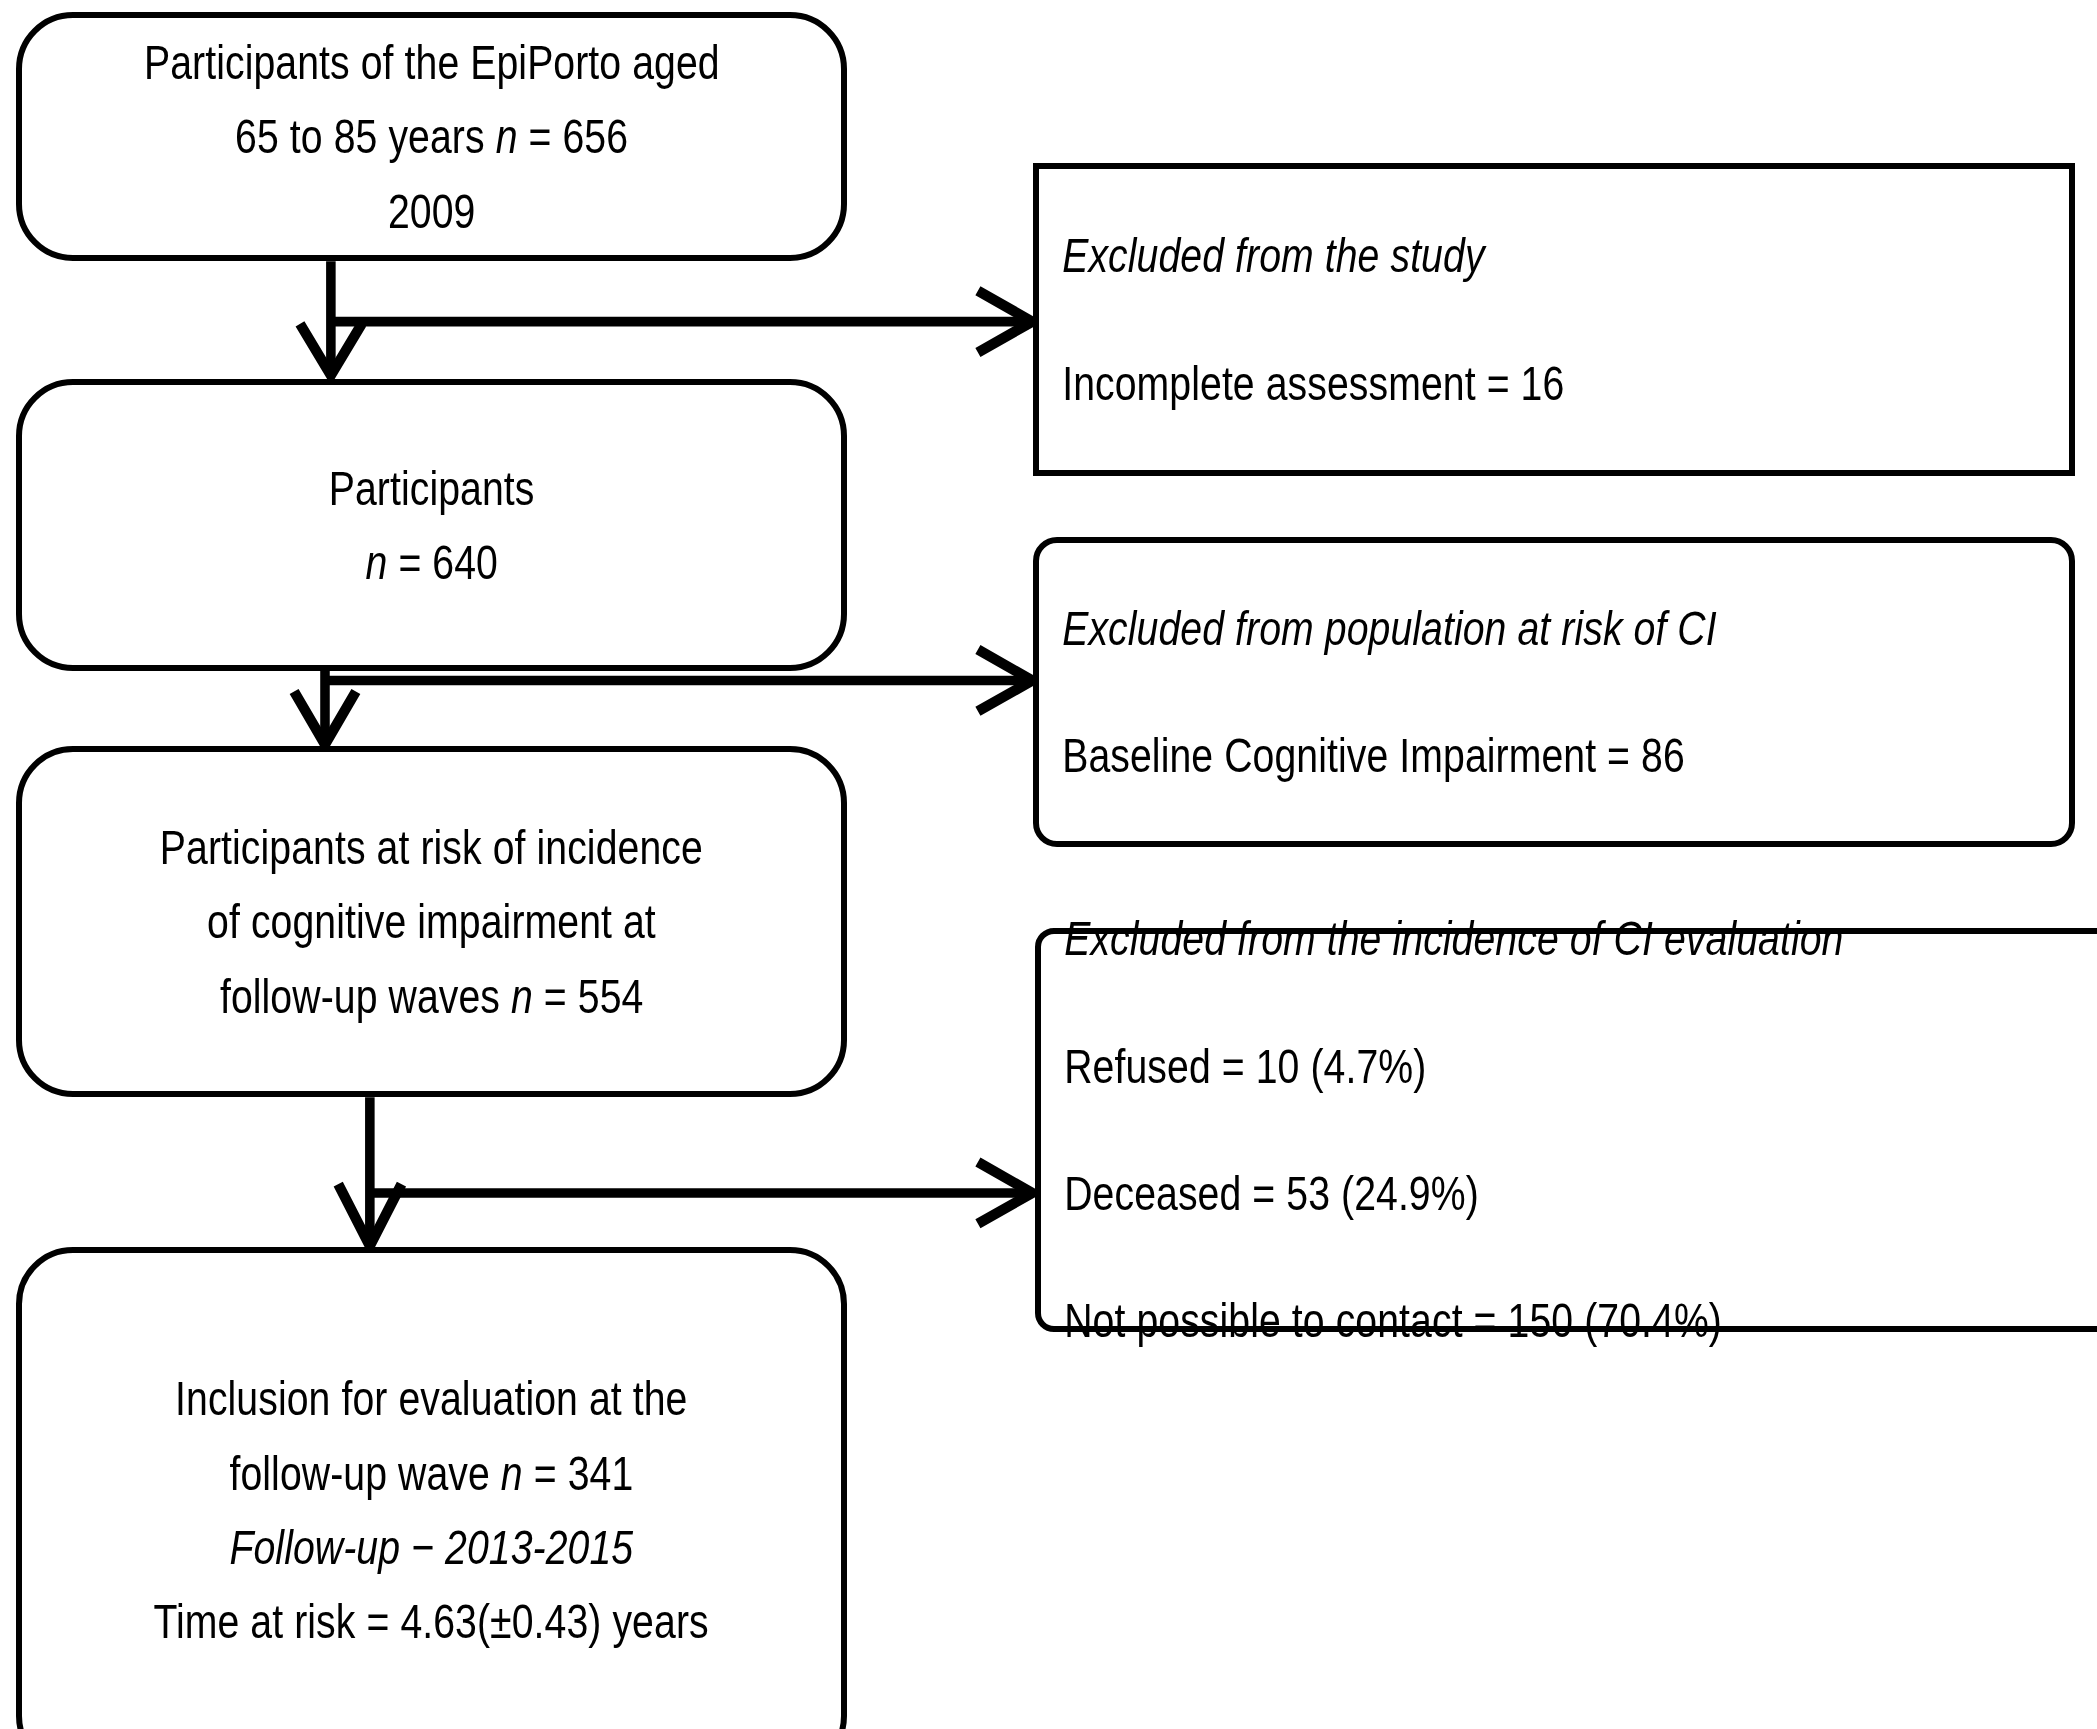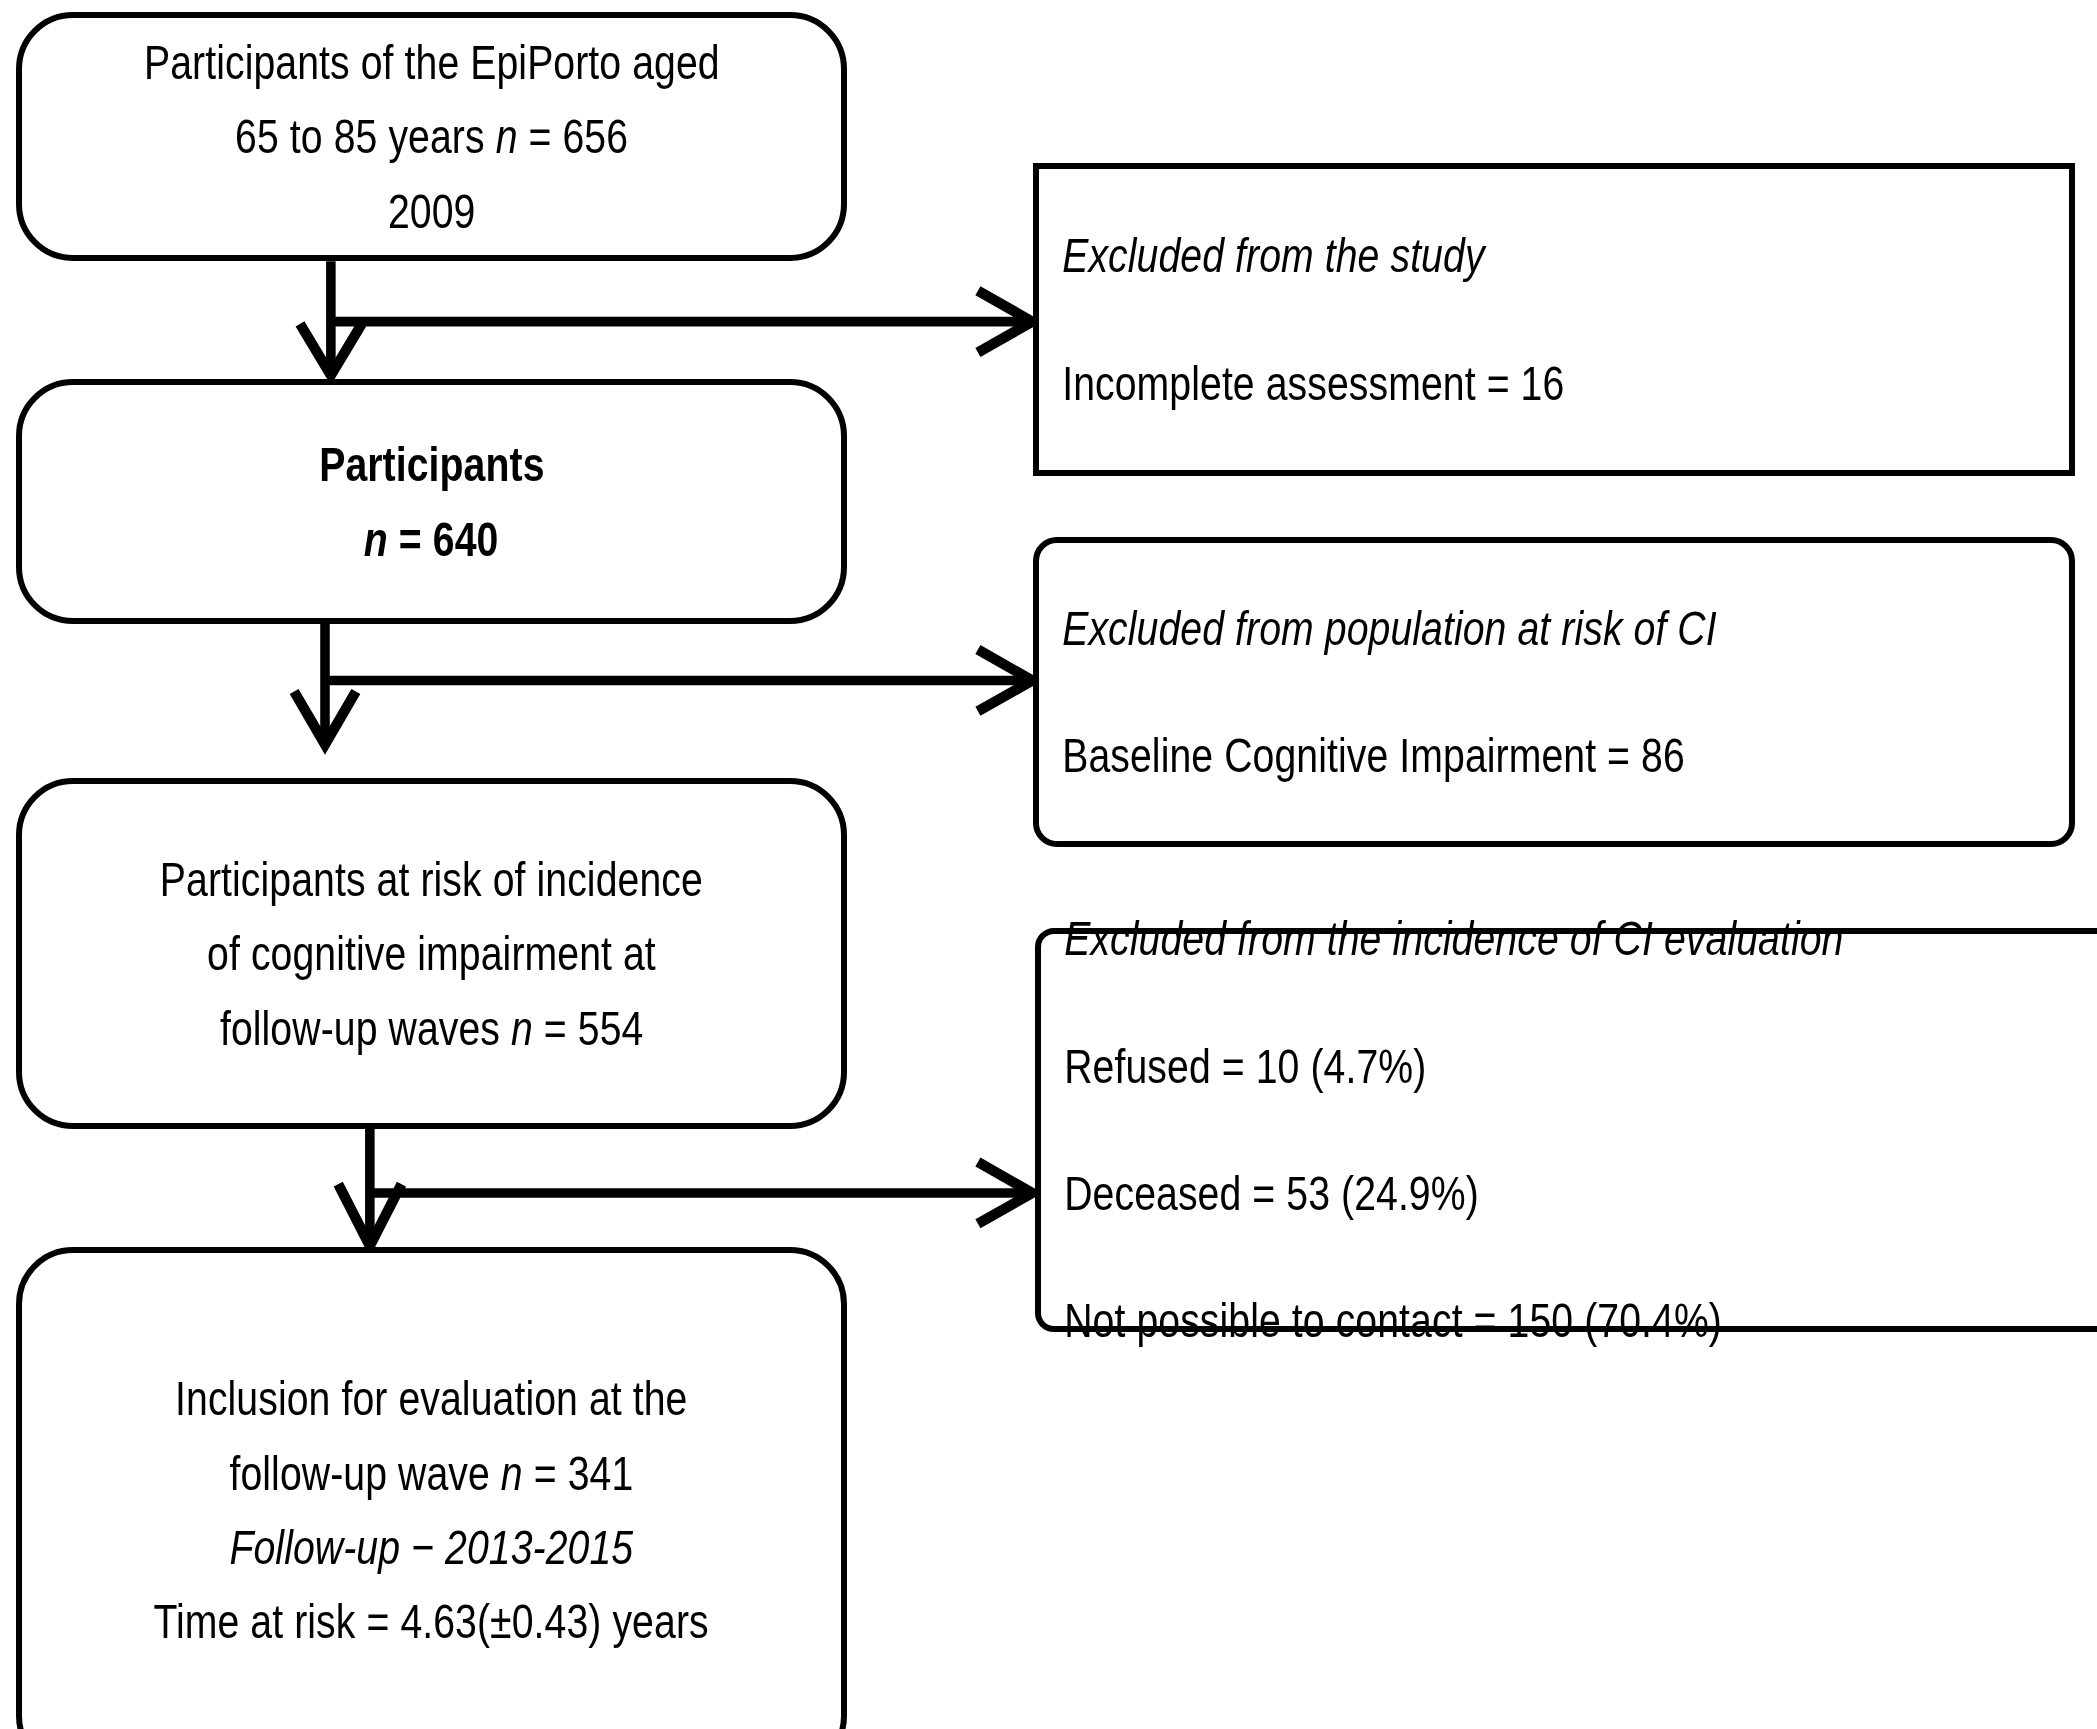--- a/index.html
+++ b/index.html
@@ -94,26 +94,26 @@
       <polyline points="1330,1580 1404,1622 1330,1664" stroke-width="14" stroke-linejoin="miter" fill="none"></polyline>
     </g>
   </svg>
 
   <div class="node rounded" style="left:16px; top:11.8px; width:831px; height:249px;">
     <span class="line">Participants of the EpiPorto aged</span>
     <span class="line"><span>65 to 85 years </span><i>n</i><span> = 656</span></span>
     <span class="line">2009</span>
   </div>
 
-  <div class="node rounded" style="left:16px; top:379px; width:831px; height:245px;font-weight:bold;">
+  <div class="node rounded" style="left:16px; top:379px; width:831px; height:292px;">
     <span class="line">Participants</span>
     <span class="line"><i>n</i><span> = 640</span></span>
   </div>
 
-  <div class="node rounded" style="left:16px; top:746px; width:831px; height:351px;margin-top:32px;">
+  <div class="node rounded" style="left:16px; top:746px; width:831px; height:351px;">
     <span class="line">Participants at risk of incidence</span>
     <span class="line">of cognitive impairment at</span>
     <span class="line"><span>follow-up waves </span><i>n</i><span> = 554</span></span>
   </div>
 
   <div class="node rounded" style="left:16px; top:1247px; width:831px; height:526px;">
     <span class="line">Inclusion for evaluation at the</span>
     <span class="line"><span>follow-up wave </span><i>n</i><span> = 341</span></span>
     <span class="line ital">Follow-up  − 2013-2015</span>
     <span class="line">Time at risk = 4.63(±0.43) years</span>

